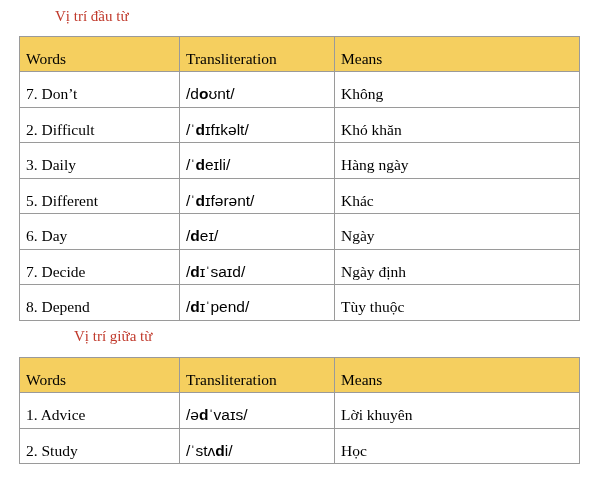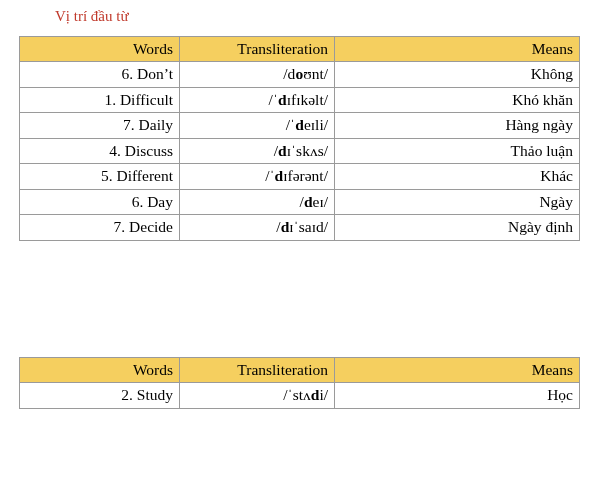--- a/index.html
+++ b/index.html
@@ -49,36 +49,36 @@
     top: 36px;
     width: 560px;
   }
   table.vocab.t2 {
     left: 19px;
     top: 357px;
     width: 560px;
   }
   table.vocab td, table.vocab th {
     border: 1px solid #9a9a9a;
-    padding: 2px 6px 2px 6px;
+    padding: 12px 6px 2px 6px;
     font-size: 15.5px;
     line-height: 1.32;
-    text-align: right;
+    text-align: left;
     vertical-align: middle;
     font-weight: normal;
   }
   table.vocab thead th {
     background: #f5cf5f;
     font-size: 15.5px;
   }
   col.c-word { width: 160px; }
   col.c-trans { width: 155px; }
   col.c-means { width: 245px; }
   .ipa {
-    font-family: Liberation Serif, serif;
+    font-family: Liberation Sans, sans-serif;
     font-size: 13.5px;
   }
   .ipa b {
     font-weight: bold;
   }
   .serifcell {
     font-family: "Liberation Serif", serif;
   }
 </style>
 </head>
@@ -96,73 +96,79 @@
     </colgroup>
     <thead>
       <tr>
         <th>Words</th>
         <th>Transliteration</th>
         <th>Means</th>
       </tr>
     </thead>
     <tbody>
       <tr>
-        <td class="serifcell">6. Don’t</td>
+        <td class="serifcell">7. Don’t</td>
         <td class="ipa"><span>/d</span><b>o</b><span>ʊnt/</span></td>
         <td class="serifcell">Không</td>
       </tr>
       <tr>
-        <td class="serifcell">1. Difficult</td>
+        <td class="serifcell">2. Difficult</td>
         <td class="ipa"><span>/ˈ</span><b>d</b><span>ɪfɪkəlt/</span></td>
         <td class="serifcell">Khó khăn</td>
       </tr>
       <tr>
-        <td class="serifcell">7. Daily</td>
+        <td class="serifcell">3. Daily</td>
         <td class="ipa"><span>/ˈ</span><b>d</b><span>eɪli/</span></td>
         <td class="serifcell">Hàng ngày</td>
-      </tr>
-      <tr>
-        <td class="serifcell">4. Discuss</td>
-        <td class="ipa"><span>/</span><b>d</b><span>ɪˈskʌs/</span></td>
-        <td class="serifcell">Thảo luận</td>
       </tr>
       <tr>
         <td class="serifcell">5. Different</td>
         <td class="ipa"><span>/ˈ</span><b>d</b><span>ɪfərənt/</span></td>
         <td class="serifcell">Khác</td>
       </tr>
       <tr>
         <td class="serifcell">6. Day</td>
         <td class="ipa"><span>/</span><b>d</b><span>eɪ/</span></td>
         <td class="serifcell">Ngày</td>
       </tr>
       <tr>
         <td class="serifcell">7. Decide</td>
         <td class="ipa"><span>/</span><b>d</b><span>ɪˈsaɪd/</span></td>
         <td class="serifcell">Ngày định</td>
       </tr>
+      <tr>
+        <td class="serifcell">8. Depend</td>
+        <td class="ipa"><span>/</span><b>d</b><span>ɪˈpend/</span></td>
+        <td class="serifcell">Tùy thuộc</td>
+      </tr>
     </tbody>
   </table>
 
+  <div class="section-heading heading-2">Vị trí giữa từ</div>
 
   <table class="vocab t2">
     <colgroup>
       <col class="c-word">
         <col class="c-trans">
         <col class="c-means">
     </colgroup>
     <thead>
       <tr>
         <th>Words</th>
         <th>Transliteration</th>
         <th>Means</th>
       </tr>
     </thead>
     <tbody>
       <tr>
+        <td class="serifcell">1. Advice</td>
+        <td class="ipa"><span>/ə</span><b>d</b><span>ˈvaɪs/</span></td>
+        <td class="serifcell">Lời khuyên</td>
+      </tr>
+      <tr>
         <td class="serifcell">2. Study</td>
         <td class="ipa"><span>/ˈstʌ</span><b>d</b><span>i/</span></td>
         <td class="serifcell">Học</td>
       </tr>
     </tbody>
   </table>
 
 </div>
 
 </body></html>

